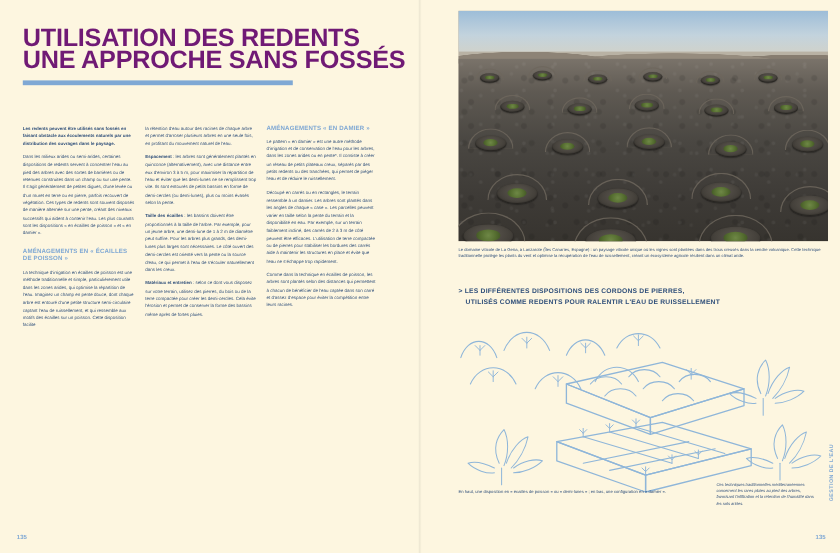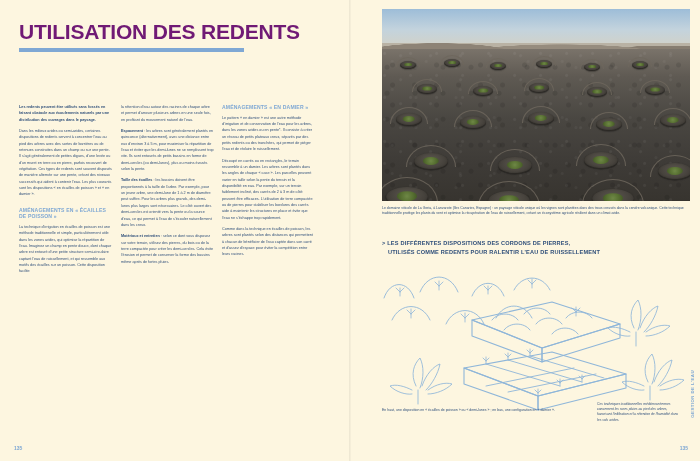--- a/index.html
+++ b/index.html
@@ -225,20 +225,21 @@
 <body>
 
 <div id="page">
 
   <div class="gutter"></div>
 
   <div class="left-page">
 
     <div class="title-block">
       <div class="title-line">UTILISATION DES REDENTS</div>
+      <div class="title-line">UNE APPROCHE SANS FOSSÉS</div>
       <div class="title-rule"></div>
     </div>
 
     <div class="col" id="col1">
       <p class="lead">Les redents peuvent être utilisés sans fossés en faisant obstacle aux écoulements naturels par une distribution des ouvrages dans le paysage.</p>
       <p>Dans les milieux arides ou semi-arides, certaines dispositions de redents servent à concentrer l'eau au pied des arbres avec des sortes de barrières ou de retenues construites dans un champ ou sur une pente. Il s'agit généralement de petites digues, d'une levée ou d'un muret en terre ou en pierre, parfois recouvert de végétation. Ces types de redents sont souvent disposés de manière alternée sur une pente, créant des niveaux successifs qui aident à contenir l'eau. Les plus courants sont les dispositions « en écailles de poisson » et « en damier ».</p>
       <div class="sec-head spaced">AMÉNAGEMENTS EN « ÉCAILLES DE POISSON »</div>
       <p>La technique d'irrigation en écailles de poisson est une méthode traditionnelle et simple, particulièrement utile dans les zones arides, qui optimise la répartition de l'eau. Imaginez un champ en pente douce, dont chaque arbre est entouré d'une petite structure semi-circulaire captant l'eau de ruissellement, et qui ressemble aux motifs des écailles sur un poisson. Cette disposition facilite</p>
     </div>
 

